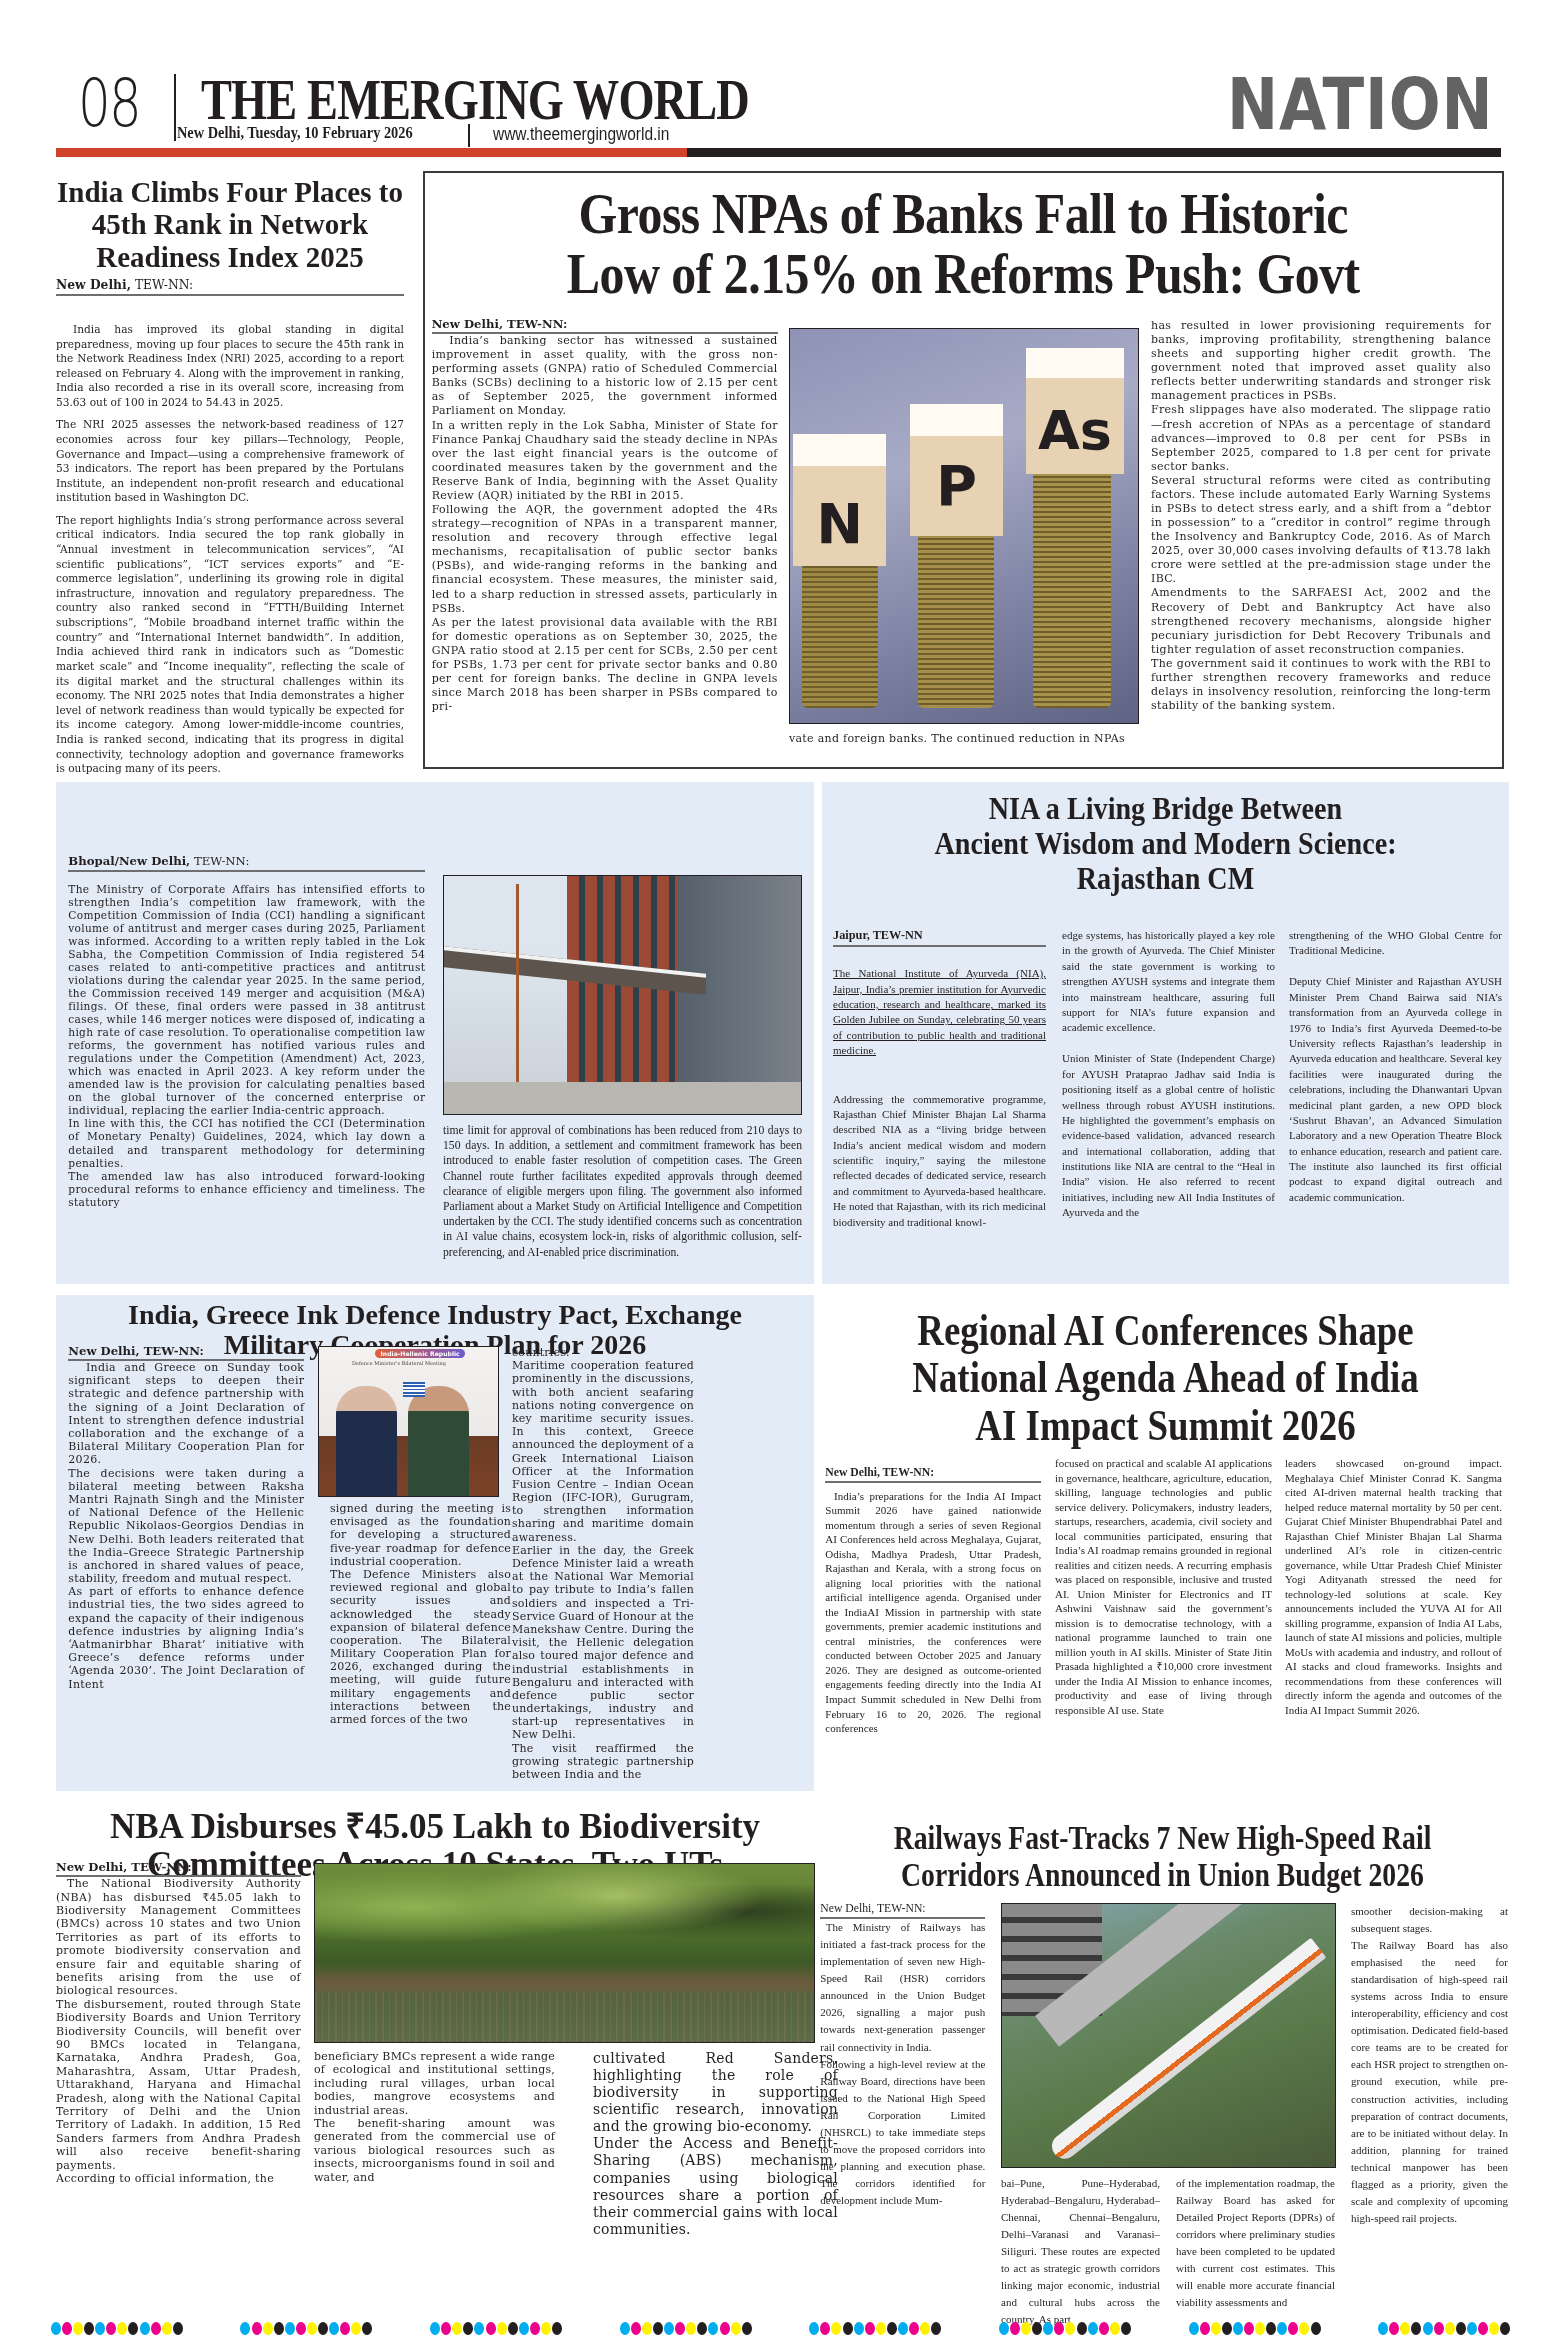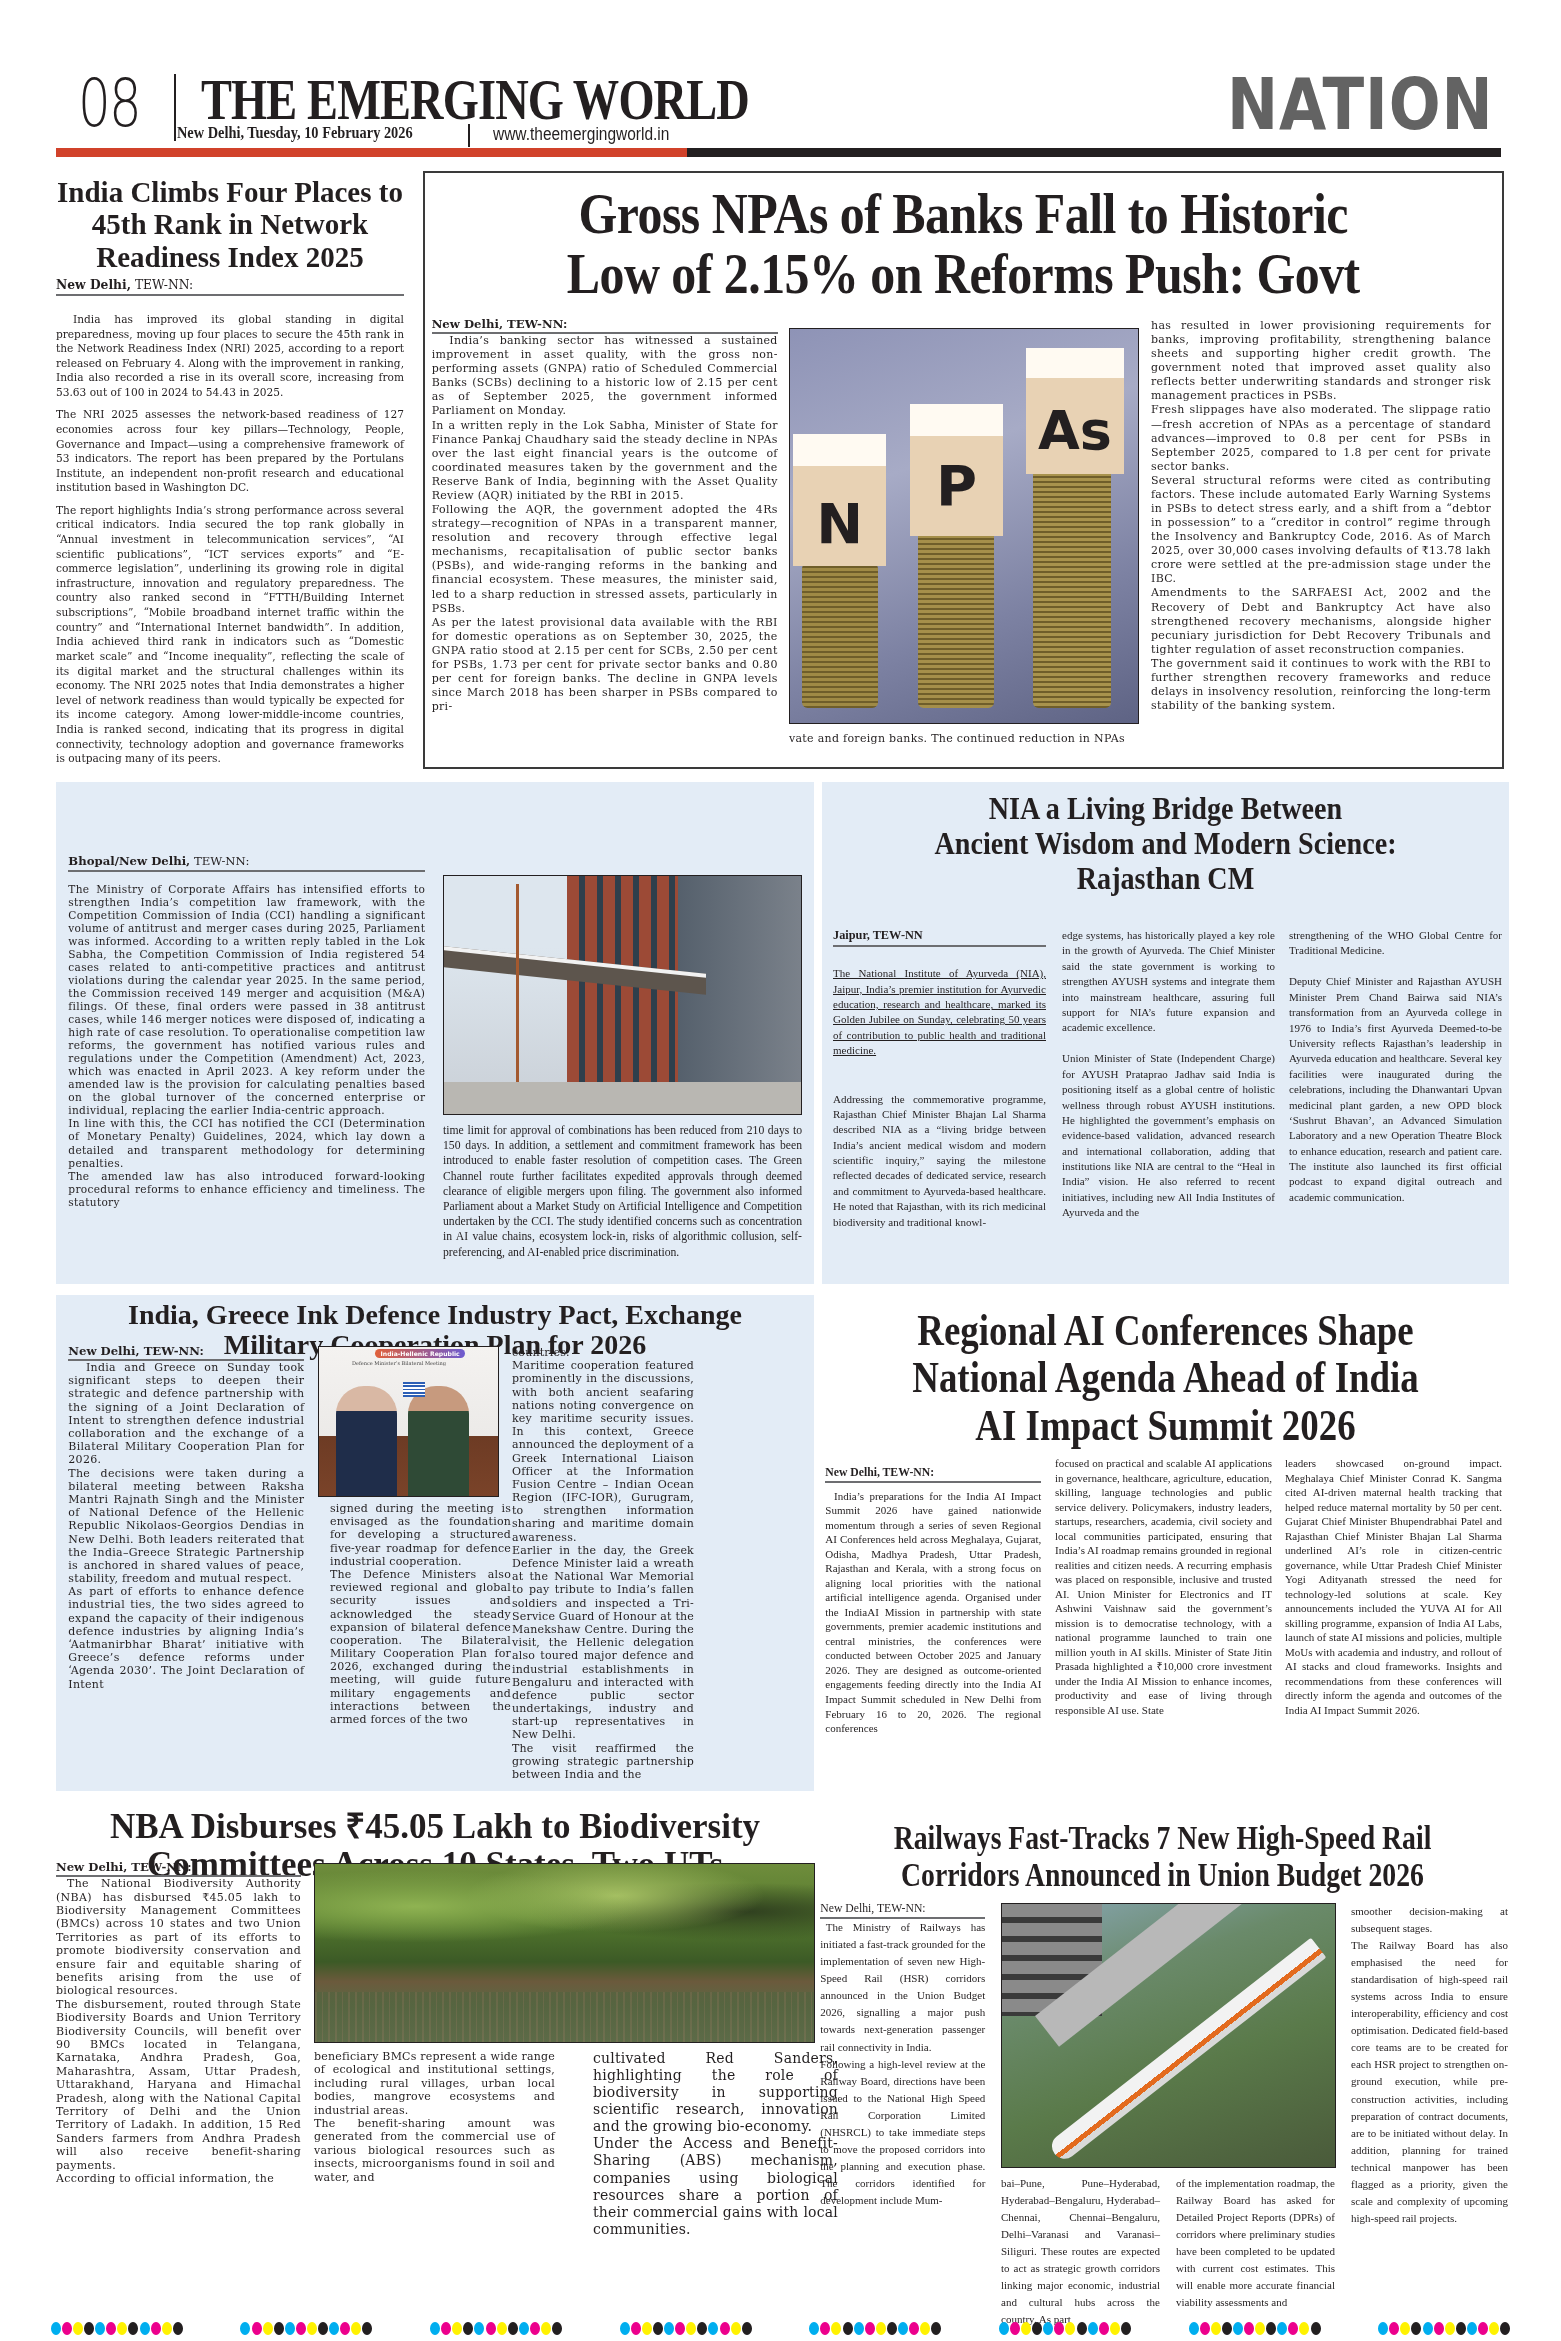--- a/index.html
+++ b/index.html
@@ -48,21 +48,21 @@
 <div class="abs section-label">NATION</div>
 <div class="abs bar-red"></div>
 <div class="abs bar-black"></div>
 
 <article class="abs" style="left:56px; top:176px; width:348px;">
   <h2 class="headline" style="font-size:29px; line-height:1.12;">India Climbs Four Places to 45th Rank in Network Readiness Index 2025</h2>
   <div class="dateline" style="margin-top:3.3px; font-size:12.3px;">
     <b>New Delhi,</b>
     <span>TEW-NN:</span>
   </div>
-  <div class="body" style="margin-top:16px; font-size:10.6px; line-height:1.38;">
+  <div class="body" style="margin-top:26px; font-size:10.6px; line-height:1.38;">
     <p class="indent">India has improved its global standing in digital preparedness, moving up four places to secure the 45th rank in the Network Readiness Index (NRI) 2025, according to a report released on February 4. Along with the improvement in ranking, India also recorded a rise in its overall score, increasing from 53.63 out of 100 in 2024 to 54.43 in 2025.</p>
     <p>The NRI 2025 assesses the network-based readiness of 127 economies across four key pillars—Technology, People, Governance and Impact—using a comprehensive framework of 53 indicators. The report has been prepared by the Portulans Institute, an independent non-profit research and educational institution based in Washington DC.</p>
     <p>The report highlights India’s strong performance across several critical indicators. India secured the top rank globally in “Annual investment in telecommunication services”, “AI scientific publications”, “ICT services exports” and “E-commerce legislation”, underlining its growing role in digital infrastructure, innovation and regulatory preparedness. The country also ranked second in “FTTH/Building Internet subscriptions”, “Mobile broadband internet traffic within the country” and “International Internet bandwidth”. In addition, India achieved third rank in indicators such as “Domestic market scale” and “Income inequality”, reflecting the scale of its digital market and the structural challenges within its economy. The NRI 2025 notes that India demonstrates a higher level of network readiness than would typically be expected for its income category. Among lower-middle-income countries, India is ranked second, indicating that its progress in digital connectivity, technology adoption and governance frameworks is outpacing many of its peers.</p>
   </div>
 </article>
 
 <article class="abs boxed" style="left:423px; top:171px; width:1081px; height:598px; padding:11px 12.3px;">
   <h1 class="headline" style="font-size:58px; line-height:1.04; letter-spacing:-0.6px; transform:scaleX(0.86); transform-origin:center top; white-space:nowrap;">
     <span>Gross NPAs of Banks Fall to Historic</span><br>
     <span>Low of 2.15% on Reforms Push: Govt</span>
@@ -231,21 +231,21 @@
 </article>
 
 <article class="abs" style="left:817px; top:1807px; width:691px; height:502px;">
   <h2 class="headline" style="padding-top:13.4px; font-size:33px; line-height:1.1; transform:scaleX(0.84); transform-origin:center top; white-space:nowrap;">
     <span>Railways Fast-Tracks 7 New High-Speed Rail</span><br>
     <span>Corridors Announced in Union Budget 2026</span>
   </h2>
   <div class="abs" style="left:3.3px; top:95px; width:165px;">
     <div class="dateline" style="font-family:'Liberation Serif',serif; font-size:11.7px;">New Delhi, TEW-NN:</div>
     <div class="body condensed tight" style="font-size:11px; line-height:1.55;">
-      <p style="text-indent:0.5em;">The Ministry of Railways has initiated a fast-track grounded for the implementation of seven new High-Speed Rail (HSR) corridors announced in the Union Budget 2026, signalling a major push towards next-generation passenger rail connectivity in India.</p>
+      <p style="text-indent:0.5em;">The Ministry of Railways has initiated a fast-track process for the implementation of seven new High-Speed Rail (HSR) corridors announced in the Union Budget 2026, signalling a major push towards next-generation passenger rail connectivity in India.</p>
       <p>Following a high-level review at the Railway Board, directions have been issued to the National High Speed Rail Corporation Limited (NHSRCL) to take immediate steps to move the proposed corridors into the planning and execution phase. The corridors identified for development include Mum-</p>
     </div>
   </div>
   <div class="abs photo" style="left:184px; top:96px; width:335px; height:265px; background:linear-gradient(160deg,#8aa8b8 0%,#6a8a6a 30%,#5a7a4a 60%,#4a5a3a 100%);">
     <div class="abs" style="left:0; top:0; width:100px; height:112px; background:repeating-linear-gradient(180deg,#8a8a8a 0 13.4px,#3a3a3a 13.4px 19px);"></div>
     <div class="abs" style="left:33px; top:112px; width:346px; height:39px; background:#b8b8b8; transform:rotate(-38deg); transform-origin:left top;"></div>
     <div class="abs" style="left:45px; top:240px; width:335px; height:24.5px; border-radius:12.3px 2.2px 2.2px 12.3px; background:linear-gradient(180deg,#f2f2f2 0 55%,#e36a1e 55% 75%,#d9d9d9 75%); transform:rotate(-38deg); transform-origin:left top;"></div>
   </div>
   <div class="abs body condensed tight" style="left:184px; top:368px; width:159px; font-size:11px; line-height:1.55;">
     <p>bai–Pune, Pune–Hyderabad, Hyderabad–Bengaluru, Hyderabad–Chennai, Chennai–Bengaluru, Delhi–Varanasi and Varanasi–Siliguri. These routes are expected to act as strategic growth corridors linking major economic, industrial and cultural hubs across the country. As part</p>

